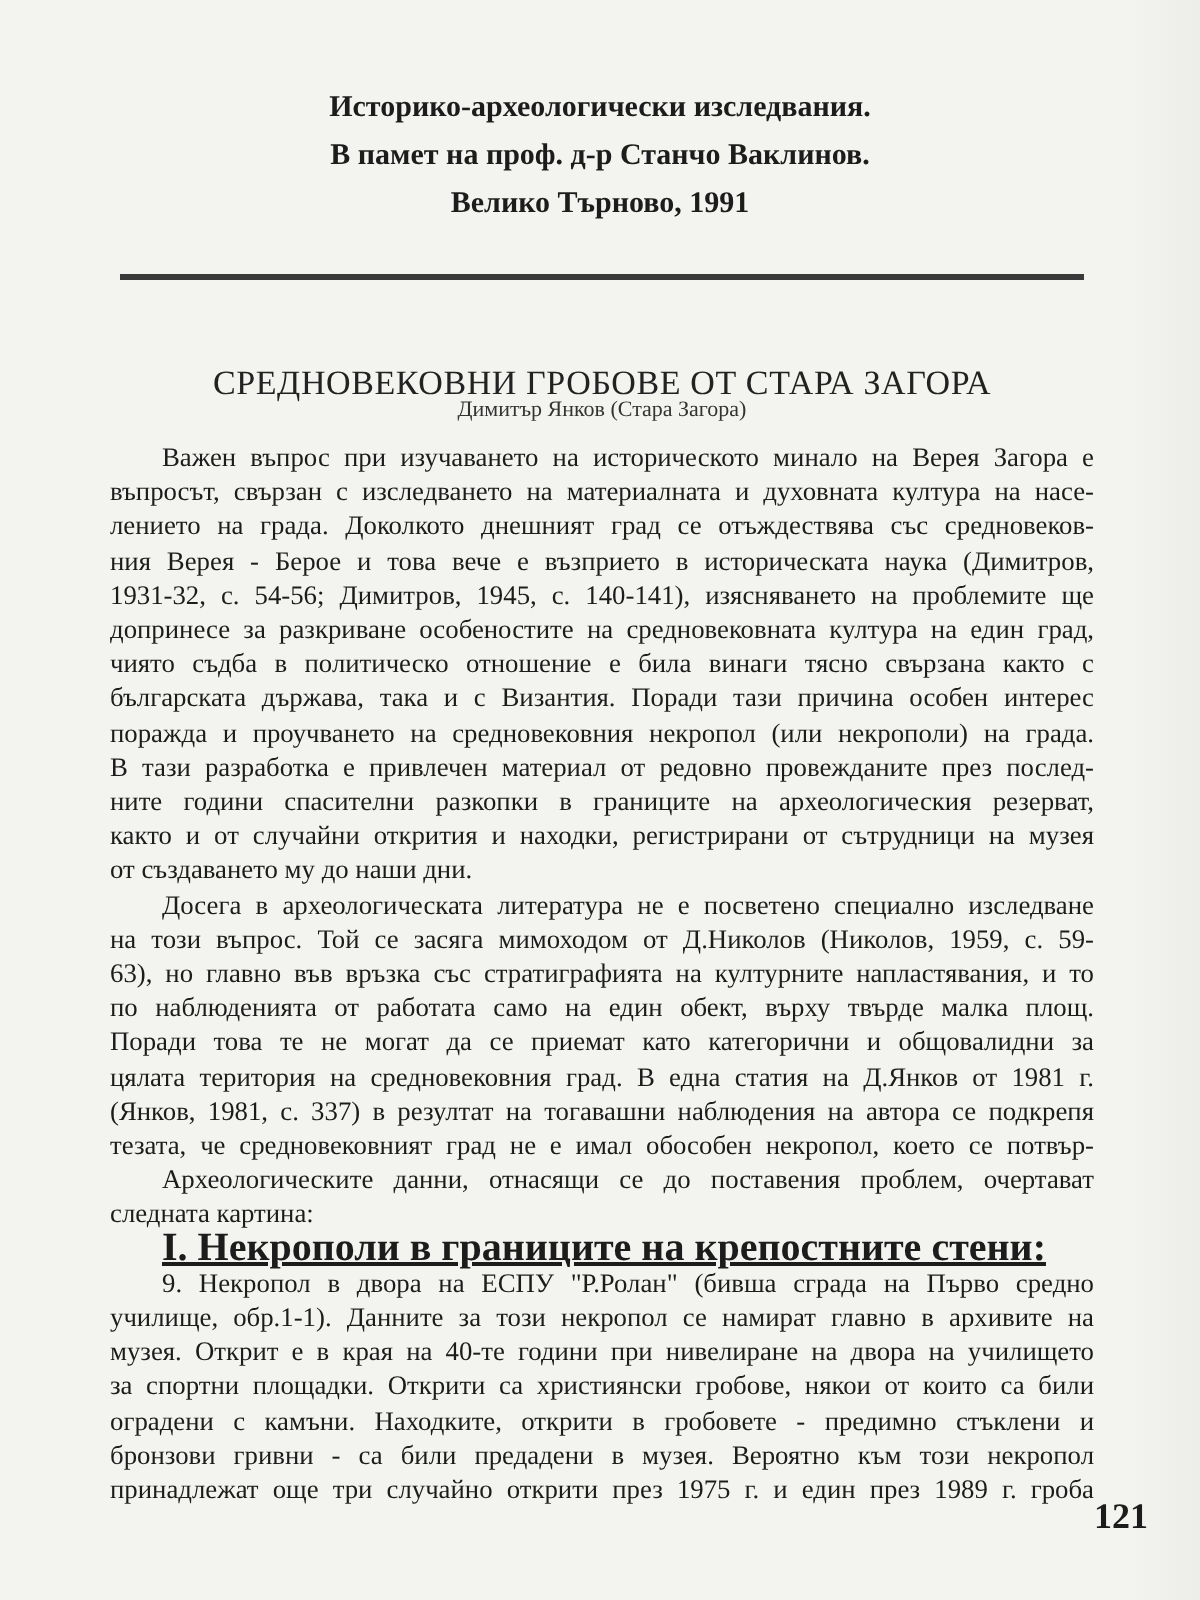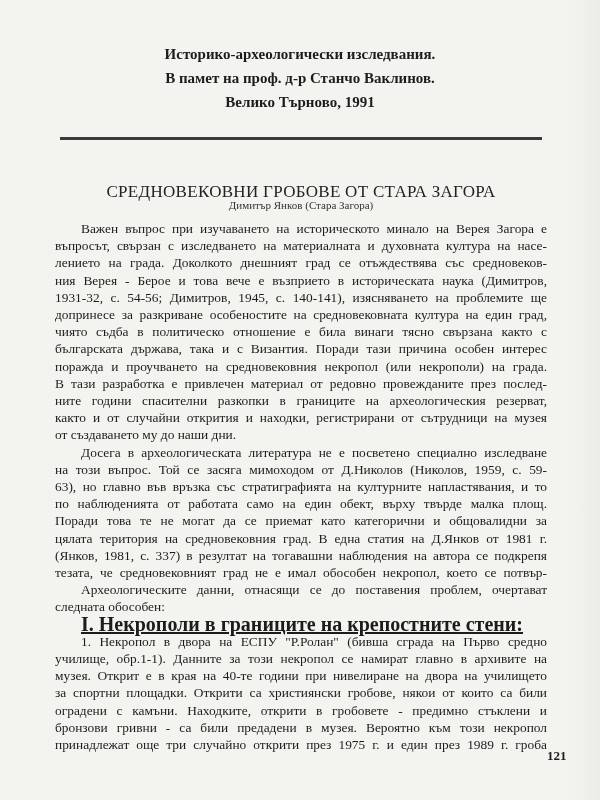--- a/index.html
+++ b/index.html
@@ -36,21 +36,21 @@
       font-size: 13.4px; line-height: 17.2px; text-align: justify;
     }
     .line { display: block; white-space: nowrap; text-align-last: justify; text-align: justify; }
     .line.last { text-align-last: left; }
     .line.indent { padding-left: 26px; }
     .section-heading {
       display: block; padding-left: 26px; text-decoration: underline; font-weight: bold; font-size: 20px;
     }
     .page-number {
       position: absolute; left: 547px; top: 748px;
-      font-weight: bold; font-size: 13px;
+      font-weight: bold; font-size: 18px;
     }
   </style>
 </head>
 <body>
 
 <div class="page-edge"></div>
 
 <div class="header">
   <div>Историко-археологически изследвания.</div>
   <div>В памет на проф. д-р Станчо Ваклинов.</div>
@@ -82,25 +82,25 @@
     <span class="line">на този въпрос. Той се засяга мимоходом от Д.Николов (Николов, 1959, с. 59-</span>
     <span class="line">63), но главно във връзка със стратиграфията на културните напластявания, и то</span>
     <span class="line">по наблюденията от работата само на един обект, върху твърде малка площ.</span>
     <span class="line">Поради това те не могат да се приемат като категорични и общовалидни за</span>
     <span class="line">цялата територия на средновековния град. В една статия на Д.Янков от 1981 г.</span>
     <span class="line">(Янков, 1981, с. 337) в резултат на тогавашни наблюдения на автора се подкрепя</span>
     <span class="line">тезата, че средновековният град не е имал обособен некропол, което се потвър-</span>
   </div>
   <div>
     <span class="line indent">Археологическите данни, отнасящи се до поставения проблем, очертават</span>
-    <span class="line last">следната обособен:</span>
+    <span class="line last">следната картина:</span>
   </div>
   <span class="section-heading">I. Некрополи в границите на крепостните стени:</span>
   <div>
-    <span class="line indent">1. Некропол в двора на ЕСПУ "Р.Ролан" (бивша сграда на Първо средно</span>
+    <span class="line indent">9. Некропол в двора на ЕСПУ "Р.Ролан" (бивша сграда на Първо средно</span>
     <span class="line">училище, обр.1-1). Данните за този некропол се намират главно в архивите на</span>
     <span class="line">музея. Открит е в края на 40-те години при нивелиране на двора на училището</span>
     <span class="line">за спортни площадки. Открити са християнски гробове, някои от които са били</span>
     <span class="line">оградени с камъни. Находките, открити в гробовете - предимно стъклени и</span>
     <span class="line">бронзови гривни - са били предадени в музея. Вероятно към този некропол</span>
     <span class="line">принадлежат още три случайно открити през 1975 г. и един през 1989 г. гроба</span>
   </div>
 </div>
 
 <div class="page-number">121</div>

